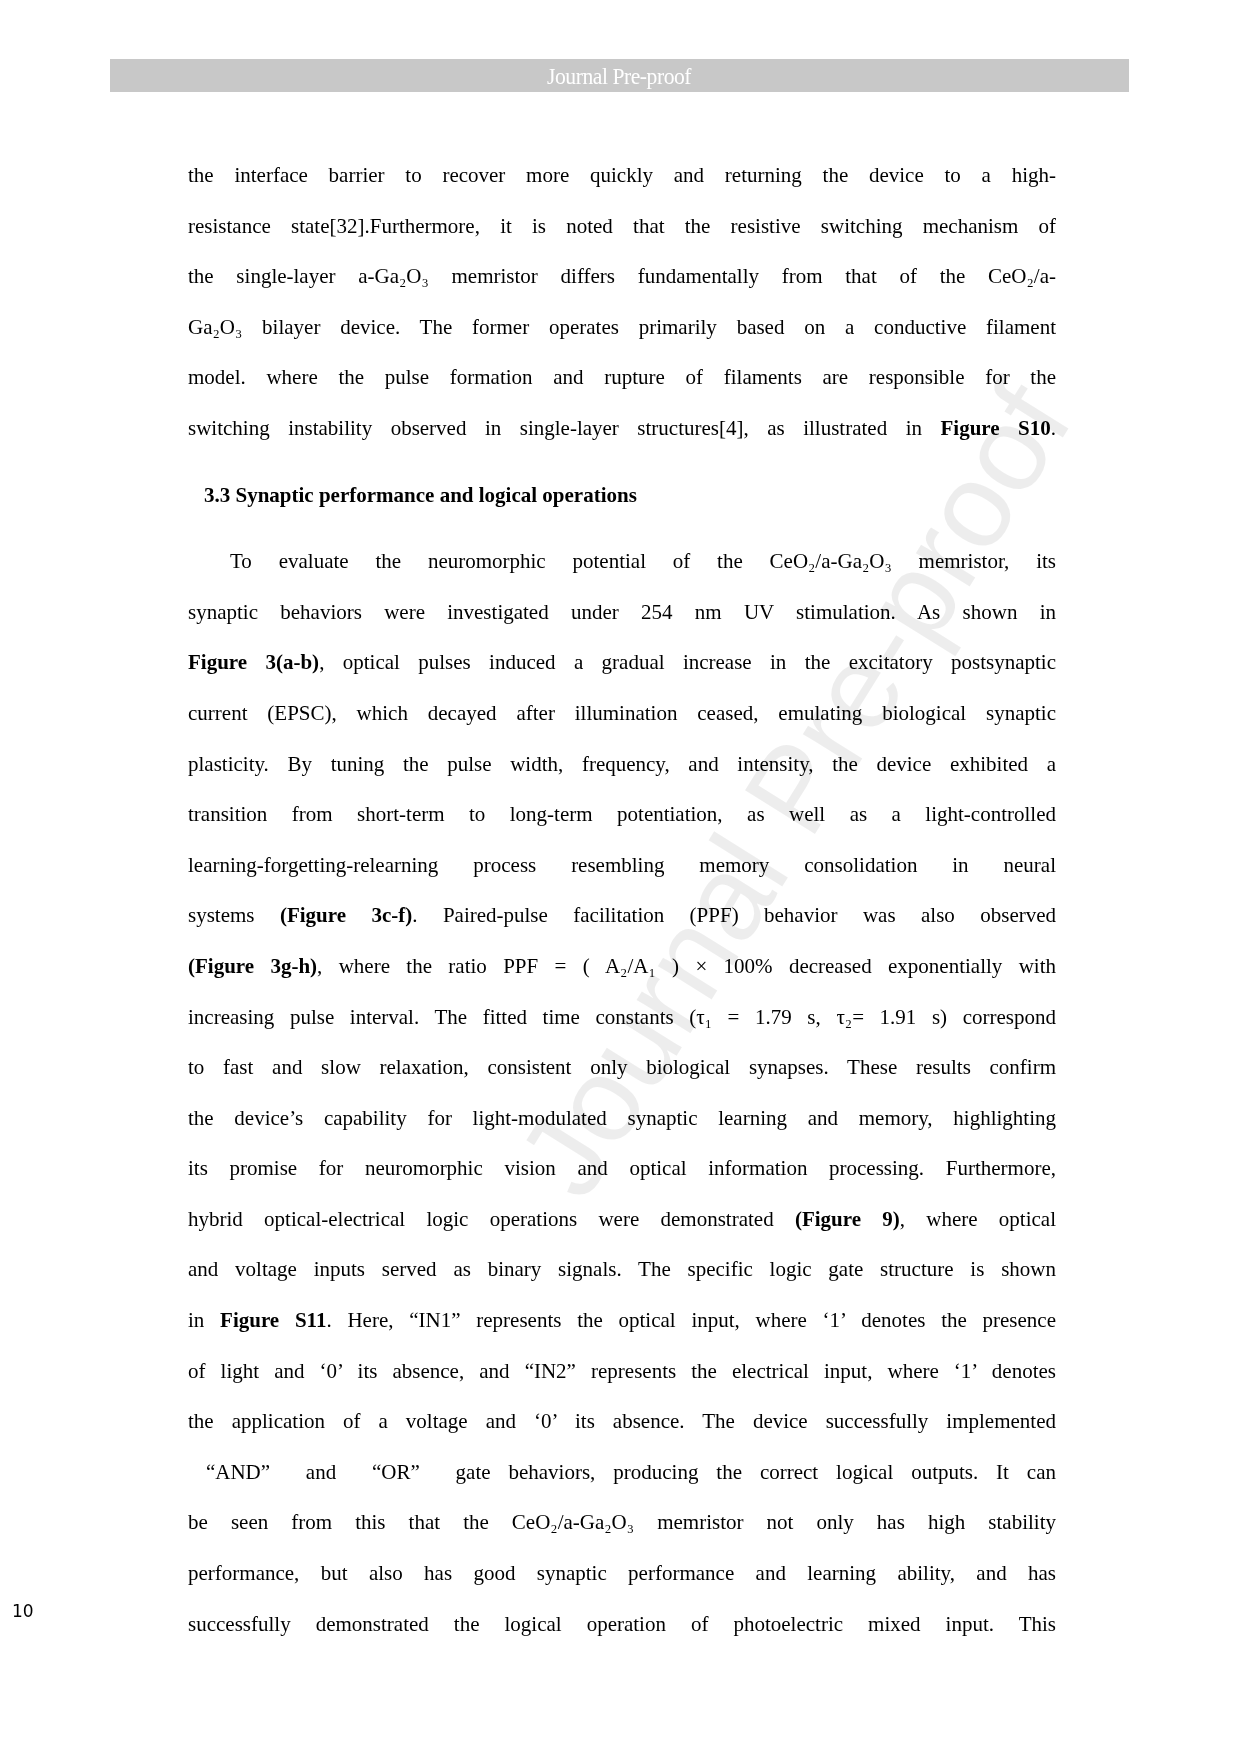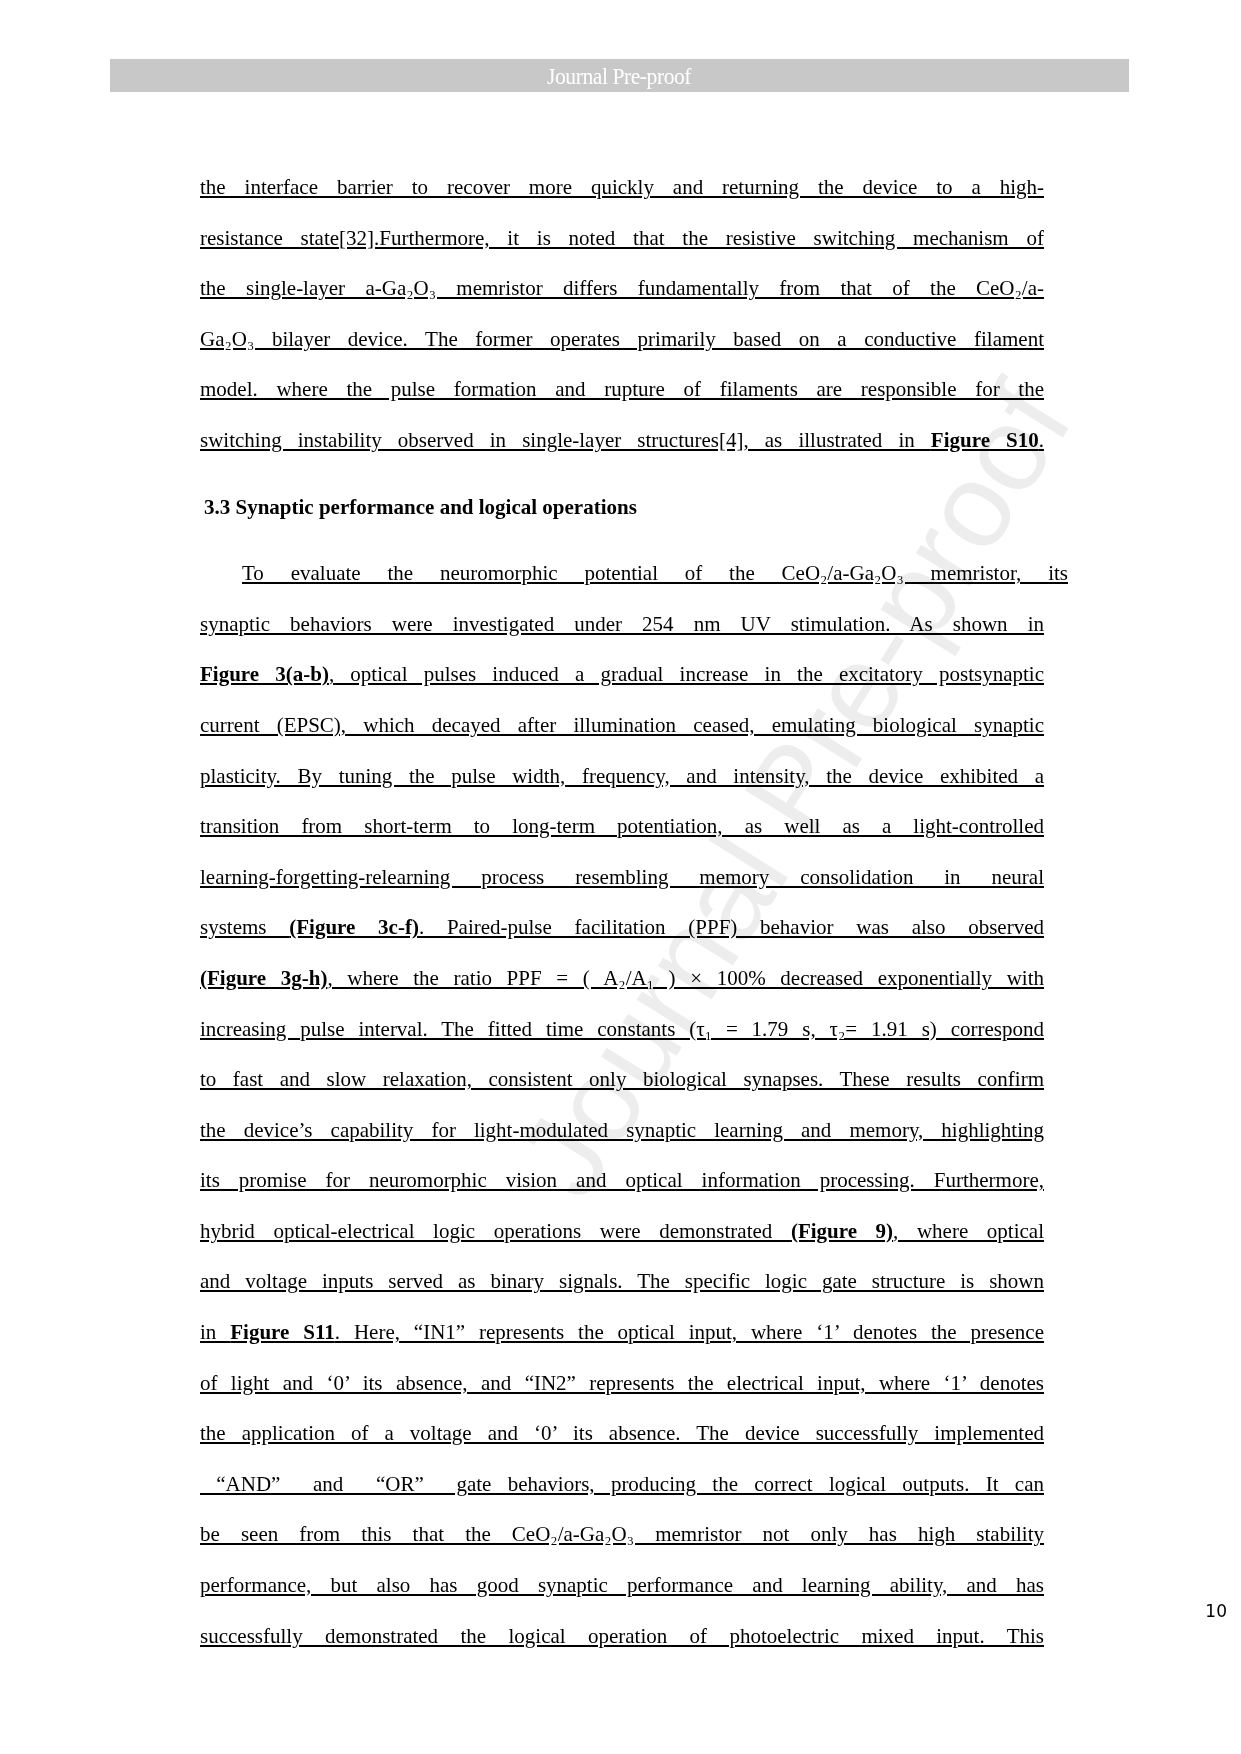--- a/index.html
+++ b/index.html
@@ -50,45 +50,44 @@
   .content {
     position: absolute;
     left: 188px;
     top: 150px;
     width: 868px;
     font-size: 21px;
     line-height: 50.6px;
     z-index: 1;
   }
   .para {
-    margin: 12px;
+    margin: 0;
     text-align: justify;
     text-align-last: left;
-    text-decoration: underline;
   }
   .line {
     display: block;
     text-align: justify;
     text-align-last: justify;
     white-space: nowrap;
     height: 50.6px;
   }
   .section-heading {
     margin: 16px;
     font-weight: bold;
     font-size: 21px;
     line-height: 50.6px;
   }
   b { font-weight: bold; }
   .page-number {
     position: absolute;
-    left: 0;
+    left: 12px;
     width: 1227px;
     top: 1601px;
-    text-align: right;
+    text-align: left;
     font-family: "DejaVu Sans", sans-serif;
     font-size: 17px;
   }
 </style>
 </head>
 <body>
 
 <div class="header-bar">
   <span class="header-title">Journal Pre-proof</span>
 </div>

